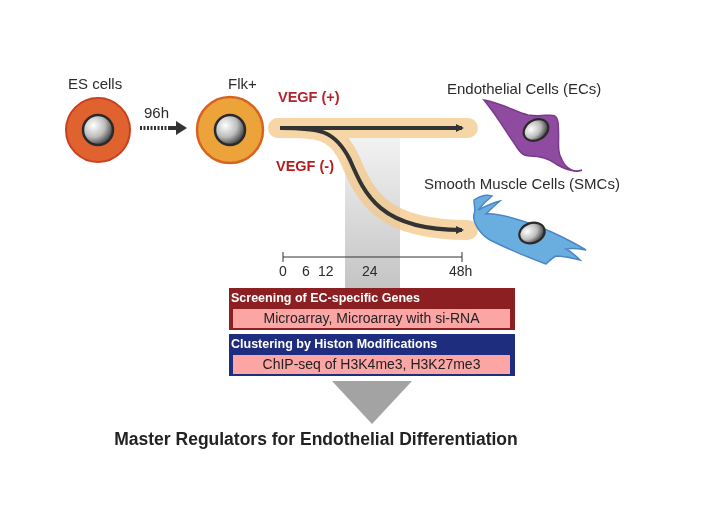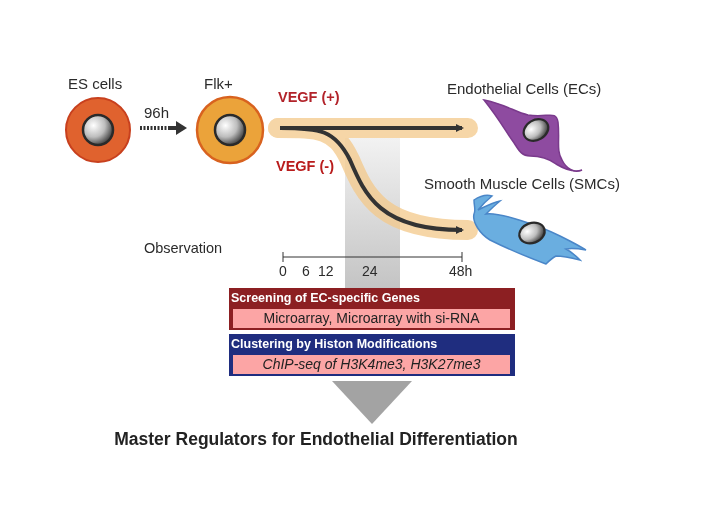--- a/index.html
+++ b/index.html
@@ -77,37 +77,36 @@
     <line x1="462" y1="252" x2="462" y2="262" stroke="#333" stroke-width="1"></line>
   </g>
 
   <rect id="step0-bg" x="229" y="288" width="286" height="42" fill="#8c1f22"></rect>
   <rect id="step1-bg" x="229" y="334" width="286" height="42" fill="#1f2d7f"></rect>
 
   <path id="result-arrow" d="M332,381 L412,381 L372,424 z" fill="#a3a3a3"></path>
 </svg>
 
 <div class="lbl lbl-md" style="left:68px; top:75px;">ES cells</div>
-<div class="lbl lbl-md" style="left:204px; top:75px;">Flk+</div>
+<div class="lbl lbl-md" style="left:228px; top:75px;">Flk+</div>
 <div class="lbl lbl-md" style="left:144px; top:104px;">96h</div>
 
 <div class="lbl vegf" id="vegf-plus" style="left: 278px; top: 89px; color: rgb(178, 35, 42);">VEGF (+)</div>
 <div class="lbl vegf" id="vegf-minus" style="left: 276px; top: 158px; color: #b91c1c;">VEGF (-)</div>
 
 <div class="lbl lbl-md" style="left:447px; top:80px;">Endothelial Cells (ECs)</div>
 <div class="lbl lbl-md" style="left:424px; top:175px;">Smooth Muscle Cells (SMCs)</div>
 
 <div class="lbl obs" style="left:88px; top:240px; width:190px;">
-  <div>Observation</div>
 </div>
 
 <div class="tick" style="left:279px; top:263px;">0</div>
 <div class="tick" style="left:302px; top:263px;">6</div>
 <div class="tick" style="left:318px; top:263px;">12</div>
 <div class="tick" style="left:362px; top:263px;">24</div>
 <div class="tick" style="left:449px; top:263px;">48h</div>
 
 <div class="box-head" style="top:289px;">Screening of EC-specific Genes</div>
 <div class="box-body" style="top:309px;">Microarray, Microarray with si-RNA</div>
 <div class="box-head" style="top:335px;">Clustering by Histon Modifications</div>
-<div class="box-body" style="top:355px;font-style:italic;">ChIP-seq of H3K4me3, H3K27me3</div>
+<div class="box-body" style="top:355px;">ChIP-seq of H3K4me3, H3K27me3</div>
 
 <div class="final">Master Regulators for Endothelial Differentiation</div>
 
 </body></html>

